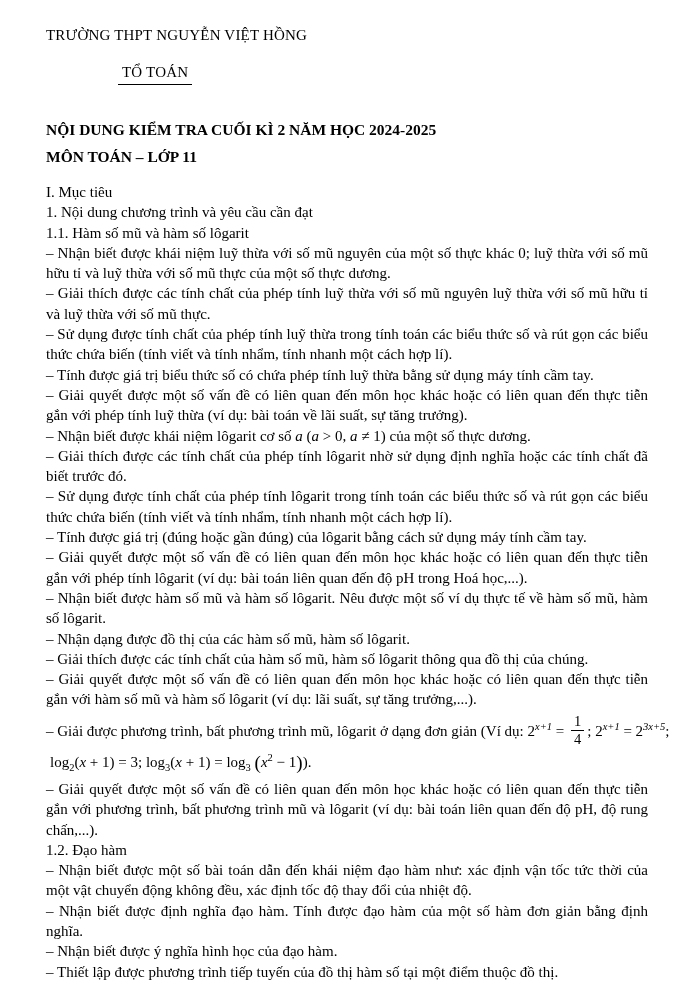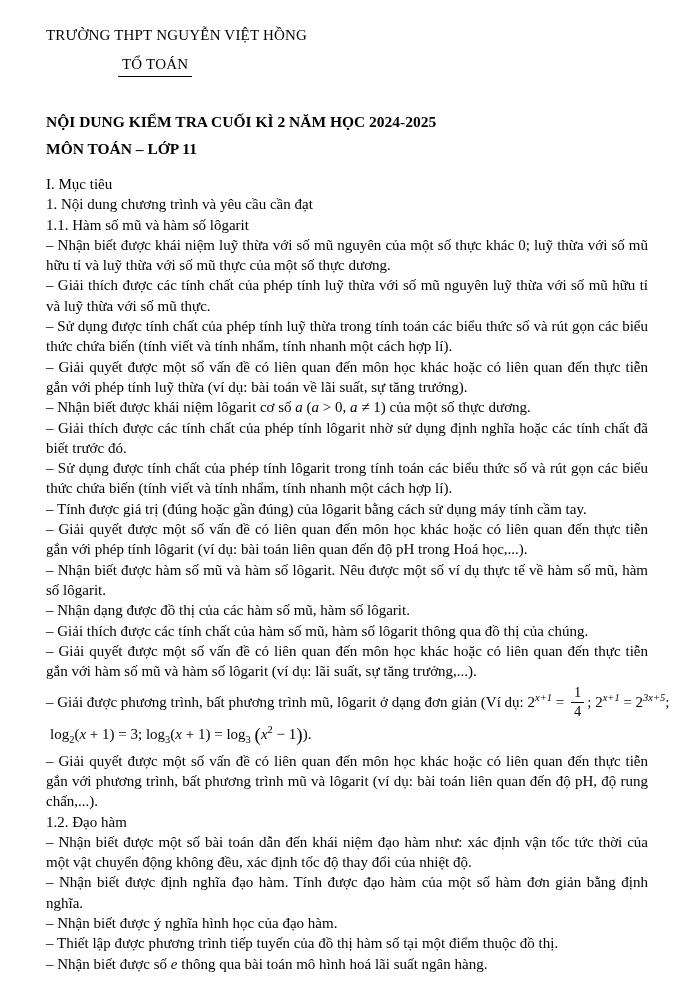--- a/index.html
+++ b/index.html
@@ -3,21 +3,21 @@
 <meta charset="utf-8">
 <style>
   html,body { margin:0; padding:0; background:#e8e8e8; }
   .doc {
     width:694px; height:982px; background:#ffffff; color:#000;
     font-family:"Liberation Serif","DejaVu Serif",serif;
     overflow:hidden; margin:0 auto; box-sizing:border-box;
   }
   .inner { padding:25px 46px 0 46px; }
   .school { font-size:15px; line-height:20px; letter-spacing:0.2px; }
-  .dept-row { margin-top:10px; }
+  .dept-row { margin-top:18px; }
   .dept {
     display:inline-block; margin-left:72px; font-size:15px; line-height:19px;
     border-bottom:1.4px solid #000; padding:0 4px 2px 4px; letter-spacing:0.2px;
   }
   .titles { margin-top:31px; text-align:left; font-weight:700; font-size:15.5px; line-height:27px; }
   .body { margin-top:12px; font-size:15px; line-height:20.3px; }
   .para { margin:0; }
   .h { font-weight:400; }
   .p { text-align:justify; }
   .math1 { margin-top:6px; white-space:nowrap; }
@@ -45,20 +45,21 @@
       <div>NỘI DUNG KIỂM TRA CUỐI KÌ 2 NĂM HỌC 2024-2025</div>
       <div>MÔN TOÁN – LỚP 11</div>
     </div>
     <div class="body">
         <div class="para h"><span>I. Mục tiêu</span></div>
         <div class="para h"><span>1. Nội dung chương trình và yêu cầu cần đạt</span></div>
         <div class="para h"><span>1.1. Hàm số mũ và hàm số lôgarit</span></div>
         <div class="para p"><span>– Nhận biết được khái niệm luỹ thừa với số mũ nguyên của một số thực khác 0; luỹ thừa với số mũ hữu tỉ và luỹ thừa với số mũ thực của một số thực dương.</span></div>
         <div class="para p"><span>– Giải thích được các tính chất của phép tính luỹ thừa với số mũ nguyên luỹ thừa với số mũ hữu tỉ và luỹ thừa với số mũ thực.</span></div>
         <div class="para p"><span>– Sử dụng được tính chất của phép tính luỹ thừa trong tính toán các biểu thức số và rút gọn các biểu thức chứa biến (tính viết và tính nhẩm, tính nhanh một cách hợp lí).</span></div>
+        <div class="para p"><span>– Tính được giá trị biểu thức số có chứa phép tính luỹ thừa bằng sử dụng máy tính cầm tay.</span></div>
         <div class="para p"><span>– Giải quyết được một số vấn đề có liên quan đến môn học khác hoặc có liên quan đến thực tiễn gắn với phép tính luỹ thừa (ví dụ: bài toán về lãi suất, sự tăng trưởng).</span></div>
         <div class="para p"><span>– Nhận biết được khái niệm lôgarit cơ số </span><span class="it">a</span><span> (</span><span class="it">a</span><span> &gt; 0, </span><span class="it">a</span><span> ≠ 1) của một số thực dương.</span></div>
         <div class="para p"><span>– Giải thích được các tính chất của phép tính lôgarit nhờ sử dụng định nghĩa hoặc các tính chất đã biết trước đó.</span></div>
         <div class="para p"><span>– Sử dụng được tính chất của phép tính lôgarit trong tính toán các biểu thức số và rút gọn các biểu thức chứa biến (tính viết và tính nhẩm, tính nhanh một cách hợp lí).</span></div>
         <div class="para p"><span>– Tính được giá trị (đúng hoặc gần đúng) của lôgarit bằng cách sử dụng máy tính cầm tay.</span></div>
         <div class="para p"><span>– Giải quyết được một số vấn đề có liên quan đến môn học khác hoặc có liên quan đến thực tiễn gắn với phép tính lôgarit (ví dụ: bài toán liên quan đến độ pH trong Hoá học,...).</span></div>
         <div class="para p"><span>– Nhận biết được hàm số mũ và hàm số lôgarit. Nêu được một số ví dụ thực tế về hàm số mũ, hàm số lôgarit.</span></div>
         <div class="para p"><span>– Nhận dạng được đồ thị của các hàm số mũ, hàm số lôgarit.</span></div>
         <div class="para p"><span>– Giải thích được các tính chất của hàm số mũ, hàm số lôgarit thông qua đồ thị của chúng.</span></div>
         <div class="para p"><span>– Giải quyết được một số vấn đề có liên quan đến môn học khác hoặc có liên quan đến thực tiễn gắn với hàm số mũ và hàm số lôgarit (ví dụ: lãi suất, sự tăng trưởng,...).</span></div>

